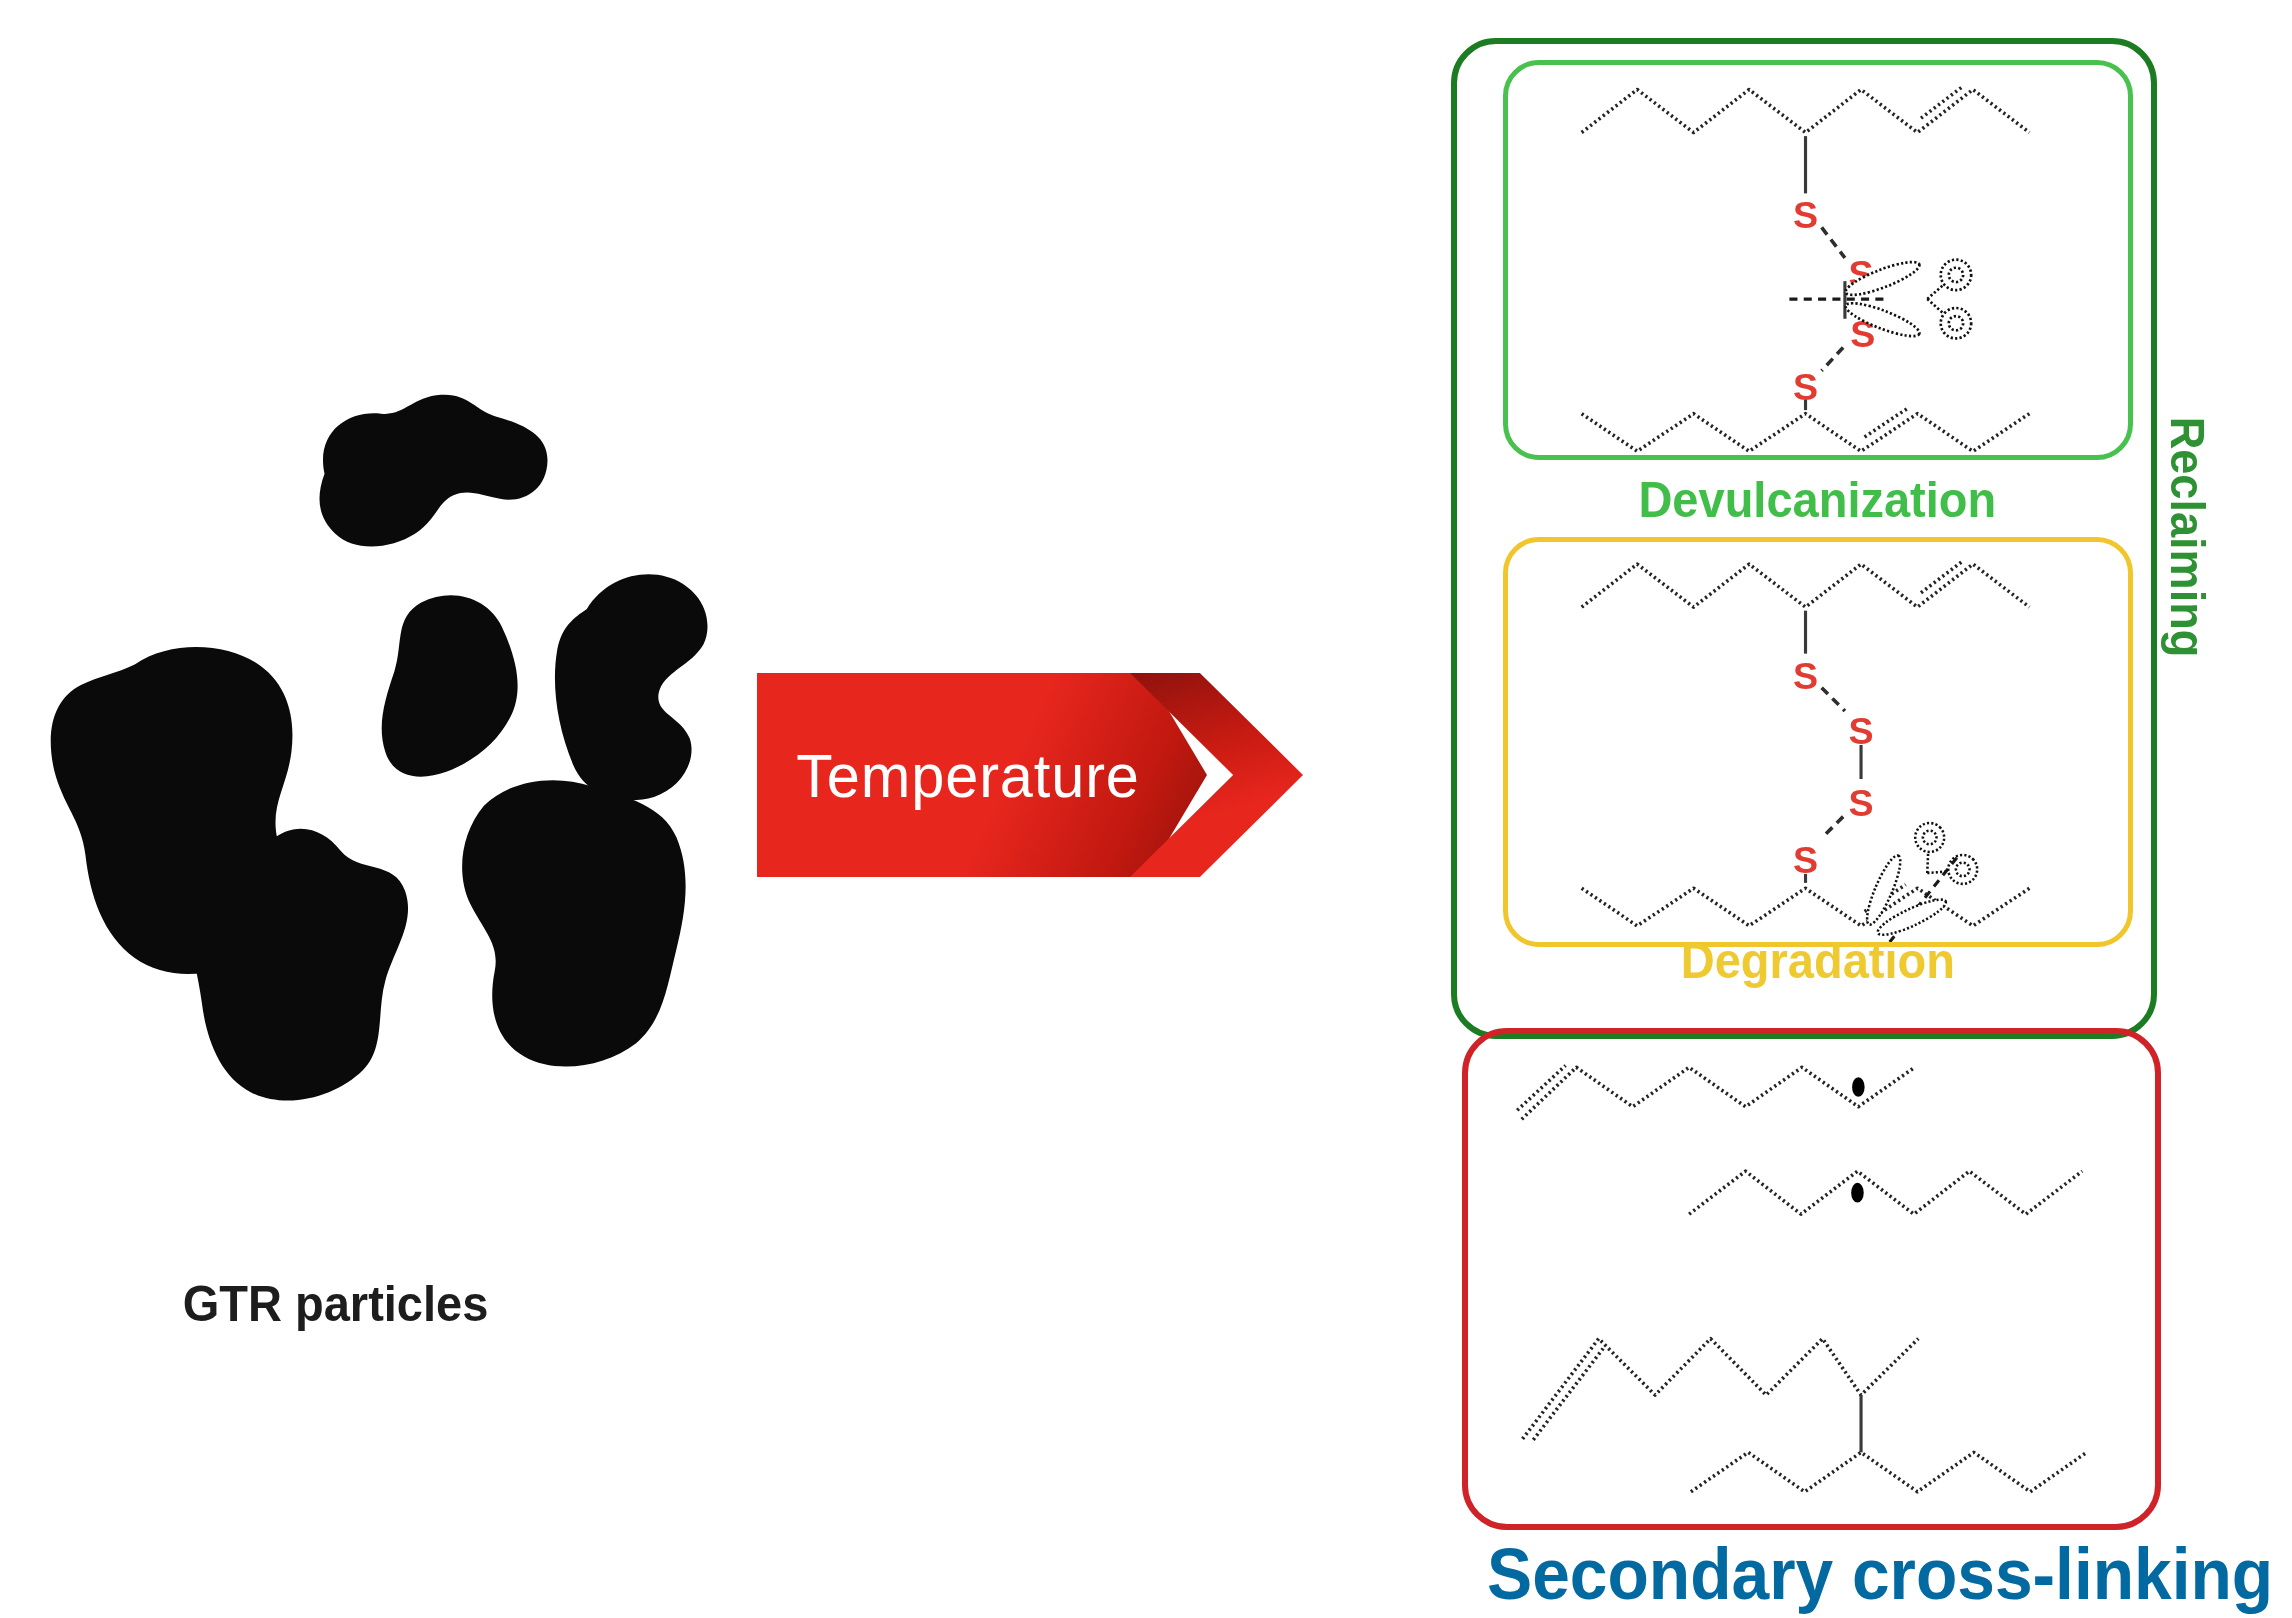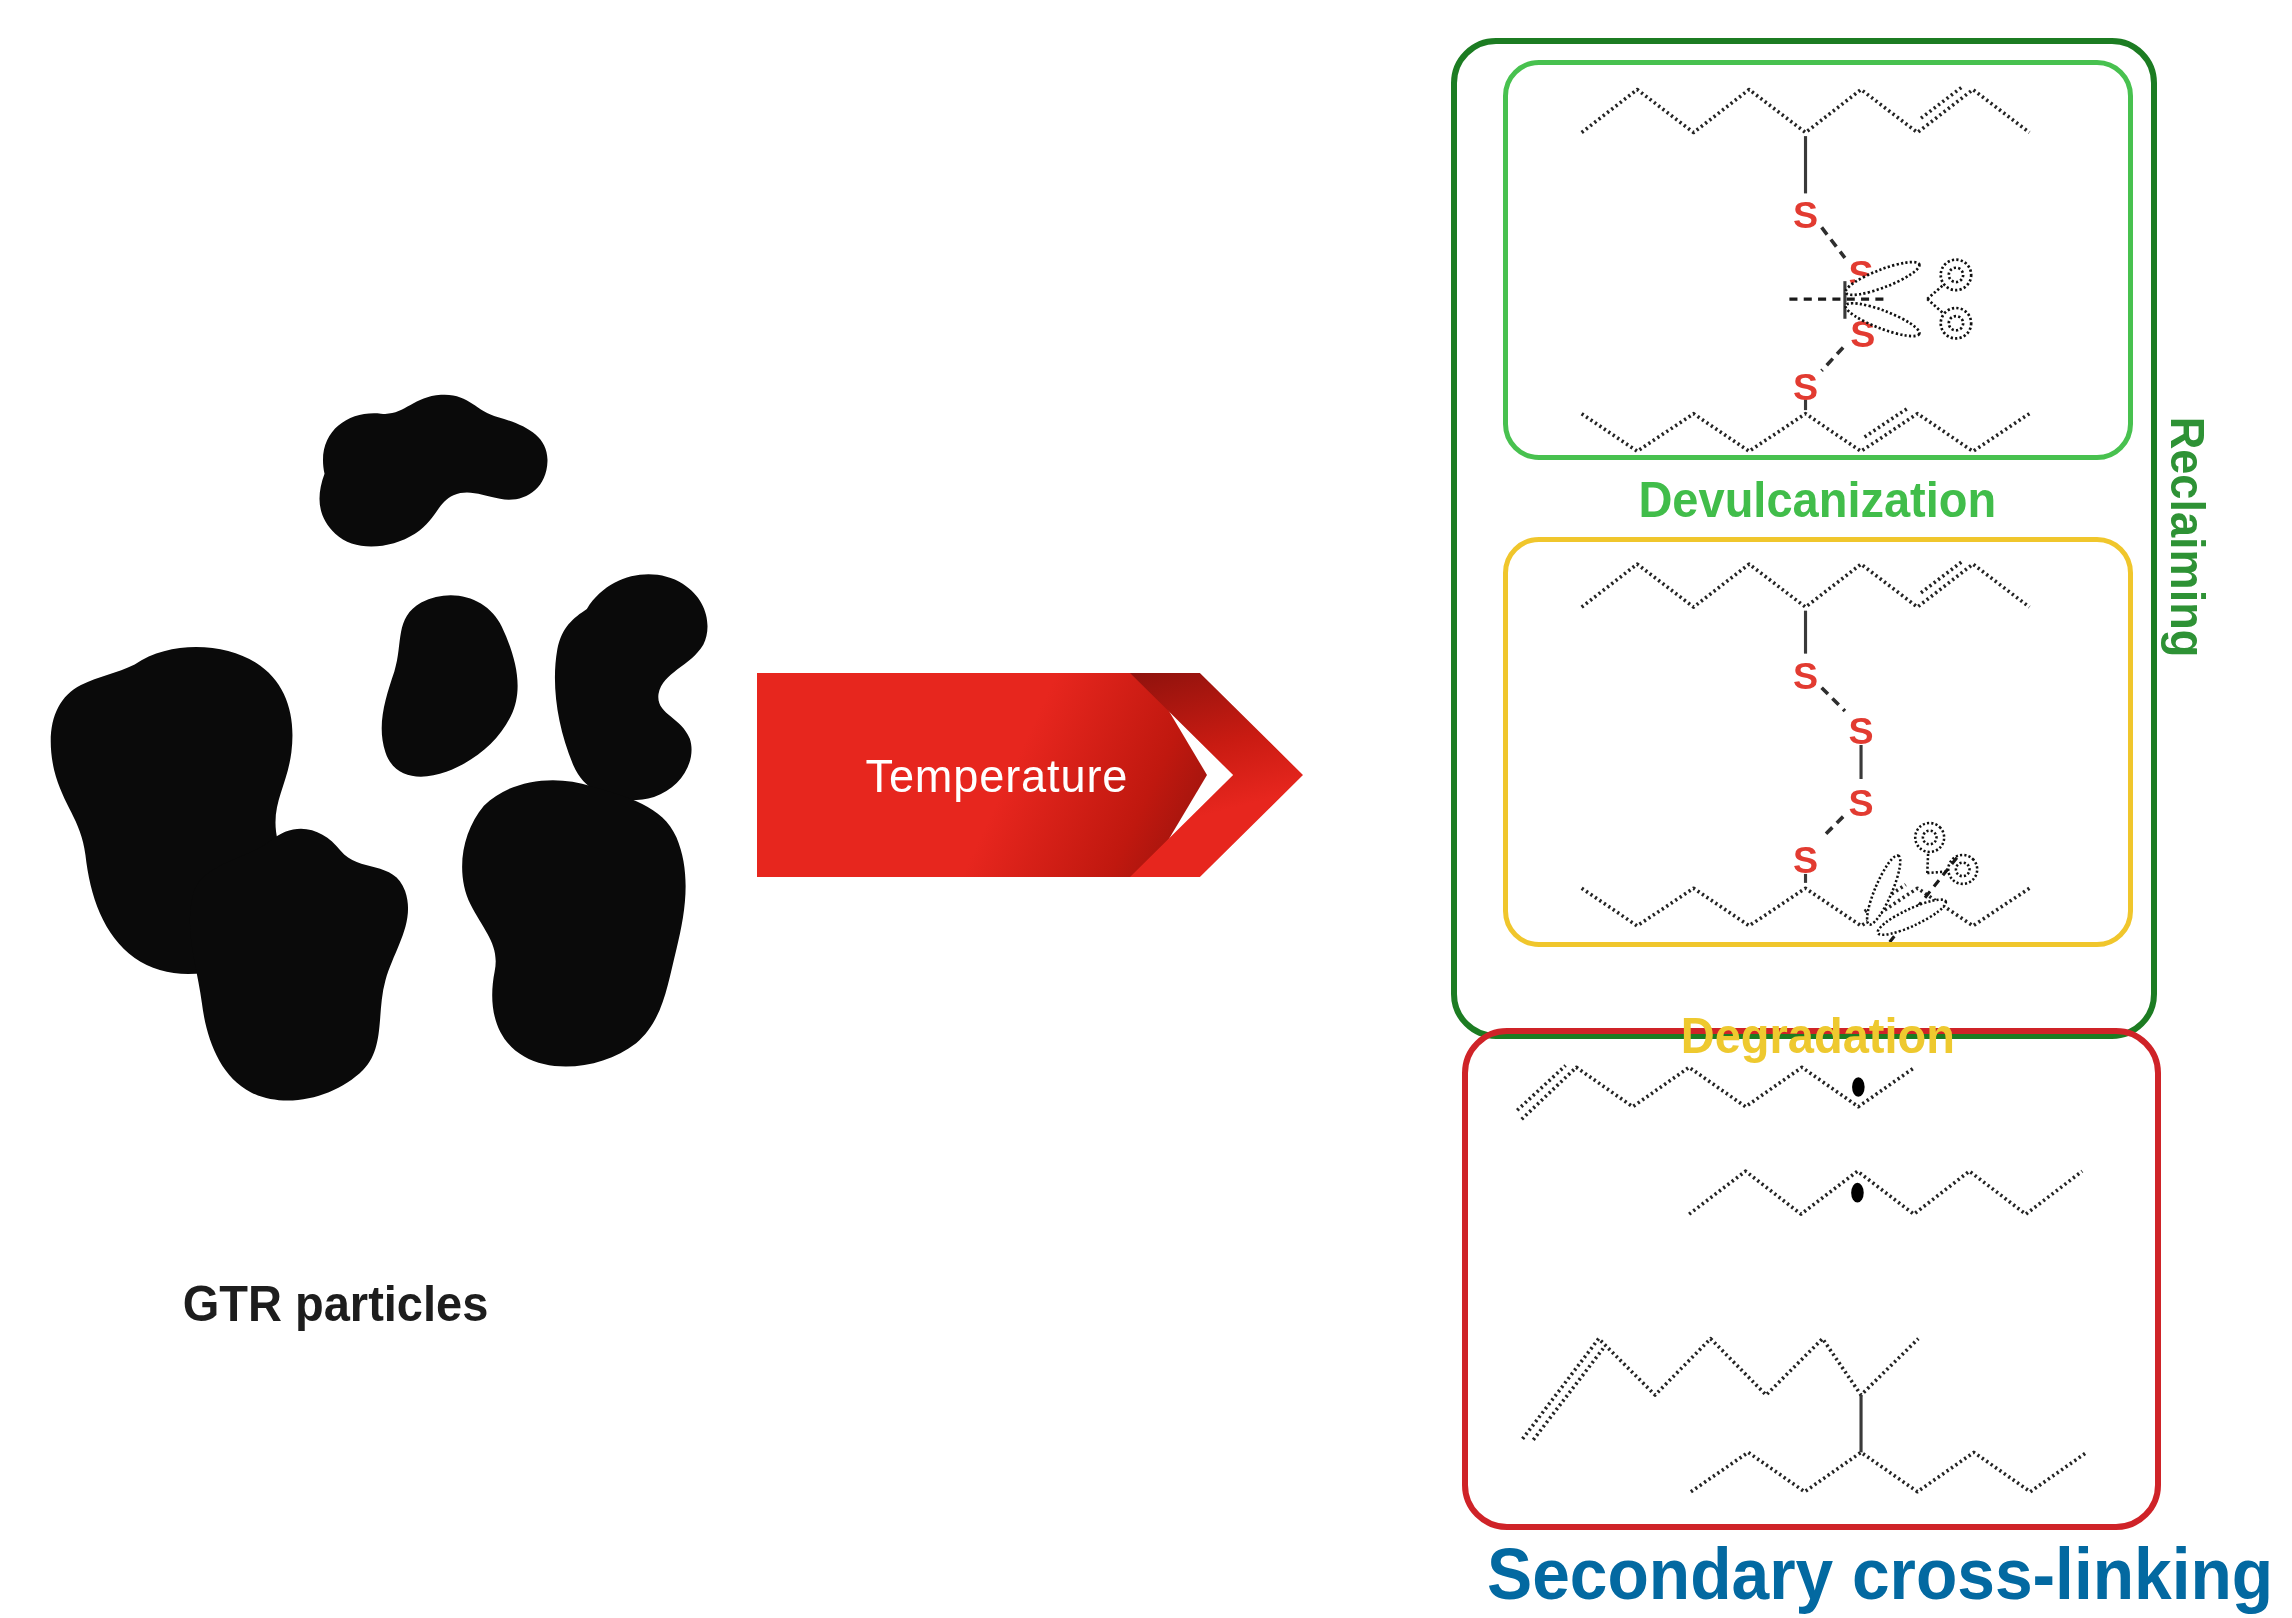--- a/index.html
+++ b/index.html
@@ -10,40 +10,40 @@
   
   .box{position:absolute;background:transparent;box-sizing:border-box;}
   .box.reclaiming{left:1451px;top:38px;width:706px;height:1001px;border:6.3px solid #1c7c22;border-radius:45px;}
   .box.devulc{left:1503px;top:60px;width:630px;height:400px;border:5.4px solid #48c14f;border-radius:36px;}
   .box.degrad{left:1503px;top:537px;width:630px;height:410px;border:5.4px solid #f0c62c;border-radius:36px;}
   .box.secondary{left:1462px;top:1028px;width:699px;height:502px;border:6.3px solid #cf2328;border-radius:45px;}
   
   .lbl{position:absolute;text-align:center;white-space:nowrap;}
   .lbl .t{display:inline-block;transform:scaleX(0.94);}
   .lbl.devulc-lbl{left:1549px;top:471px;width:537px;font-size:50px;font-weight:700;color:#41bd4a;}
-  .lbl.degrad-lbl{left:1549px;top:1007px;width:537px;font-size:50px;font-weight:700;color:#eec92f;}
+  .lbl.degrad-lbl{left:1549px;top:932px;width:537px;font-size:50px;font-weight:700;color:#eec92f;}
   .lbl.secondary-lbl{left:1462px;top:1533px;width:699px;font-size:72px;font-weight:700;color:#0369a1;}
   .lbl.gtr-lbl{left:130px;top:1240px;width:412px;font-size:50px;font-weight:700;color:#1d1d1d;margin-top:35px;}
   .lbl.reclaiming-lbl{left:1936px;top:509px;width:502px;height:56px;font-size:48px;font-weight:700;
       color:#2e9235;transform:rotate(90deg);line-height:56px;}
   
   .arrow-body{
     position:absolute;left:757px;top:673px;width:450px;height:204px;
     background:linear-gradient(115deg,#e7261e 55%,#c0180f 82%,#93130d 100%);
     clip-path:polygon(0 0,86.5% 0,100% 50%,86.5% 100%,0 100%);
   }
   .arrow-chevron{
     position:absolute;left:1130px;top:673px;width:173px;height:204px;
     background:linear-gradient(165deg,#8f120d 0%,#c91b12 38%,#e7261e 65%);
     clip-path:polygon(0 0,40.4% 0,100% 50%,40.4% 100%,0 100%,59.6% 50%);
   }
   .arrow-label{
     position:absolute;left:757px;top:673px;width:421px;height:204px;
     display:flex;align-items:center;justify-content:center;
-    color:#ffffff;font-size:47px;font-weight:400;letter-spacing:0.9px;padding-left:29px;
+    color:#ffffff;font-size:62px;font-weight:400;letter-spacing:0.9px;
   }
   .arrow-label .t{display:inline-block;transform:scaleX(0.96);}
   
   svg.gfx{position:absolute;left:0;top:0;}
   .chain{fill:none;stroke:#232323;stroke-width:4;stroke-dasharray:2.5 3.5;stroke-linejoin:round;}
   .bond-solid{stroke:#3a3a3a;stroke-width:3.5;}
   .bond-dash{stroke:#2e2e2e;stroke-width:4;stroke-dasharray:10 7;}
   .cut{stroke:#1a1a1a;stroke-width:3.5;stroke-dasharray:9 7;}
   .s-label{font-family:"Liberation Sans",sans-serif;font-size:42px;font-weight:700;fill:#e23b31;text-anchor:middle;}
   .scissor-line{stroke:#111;stroke-width:3;fill:none;stroke-dasharray:2.5 2.5;}

